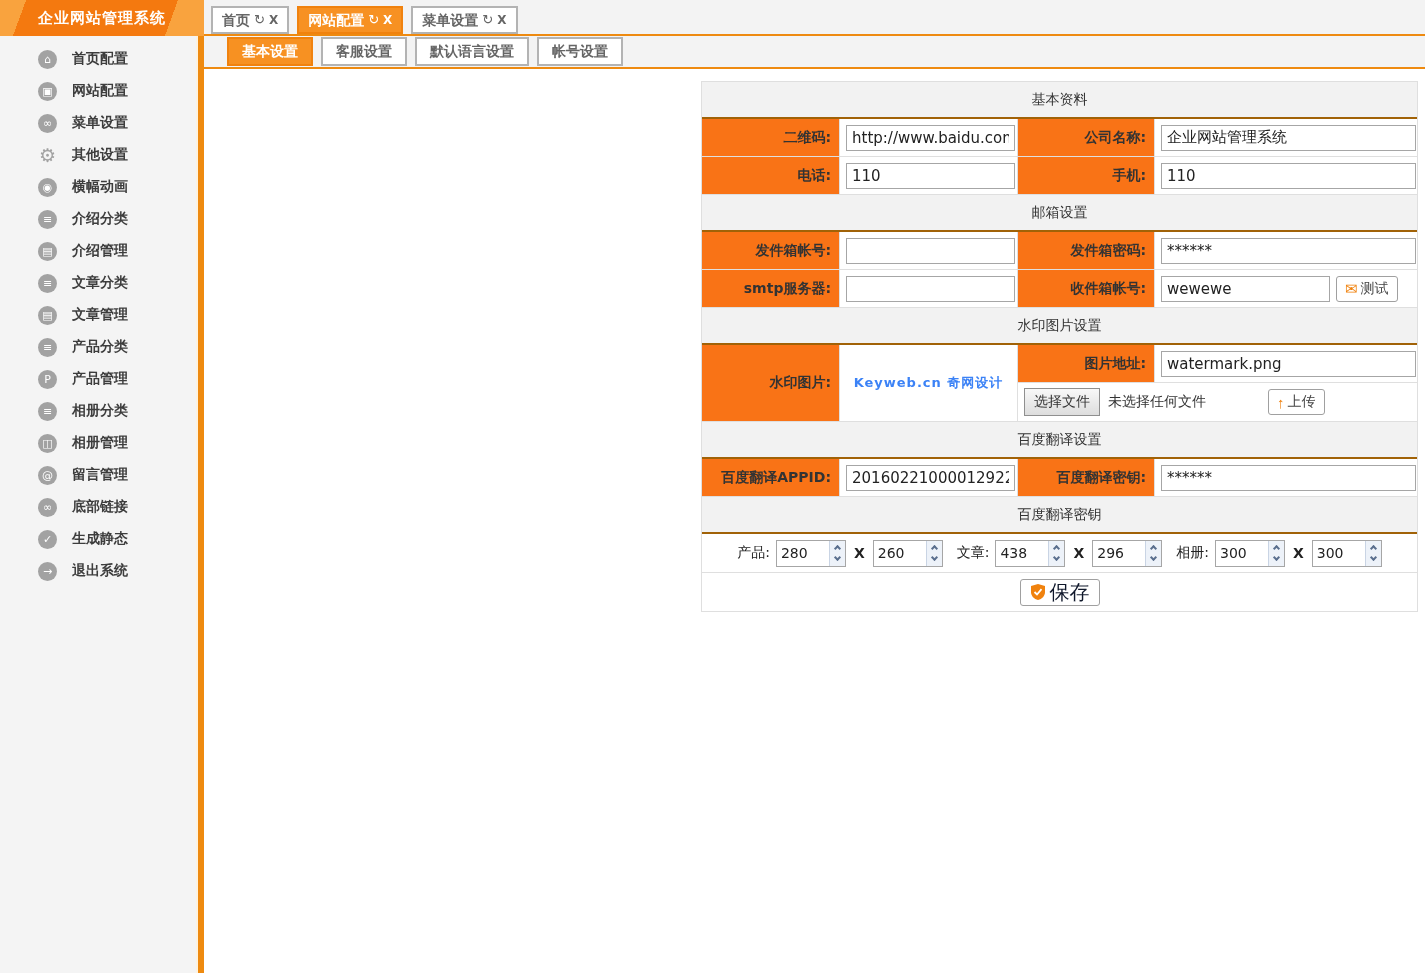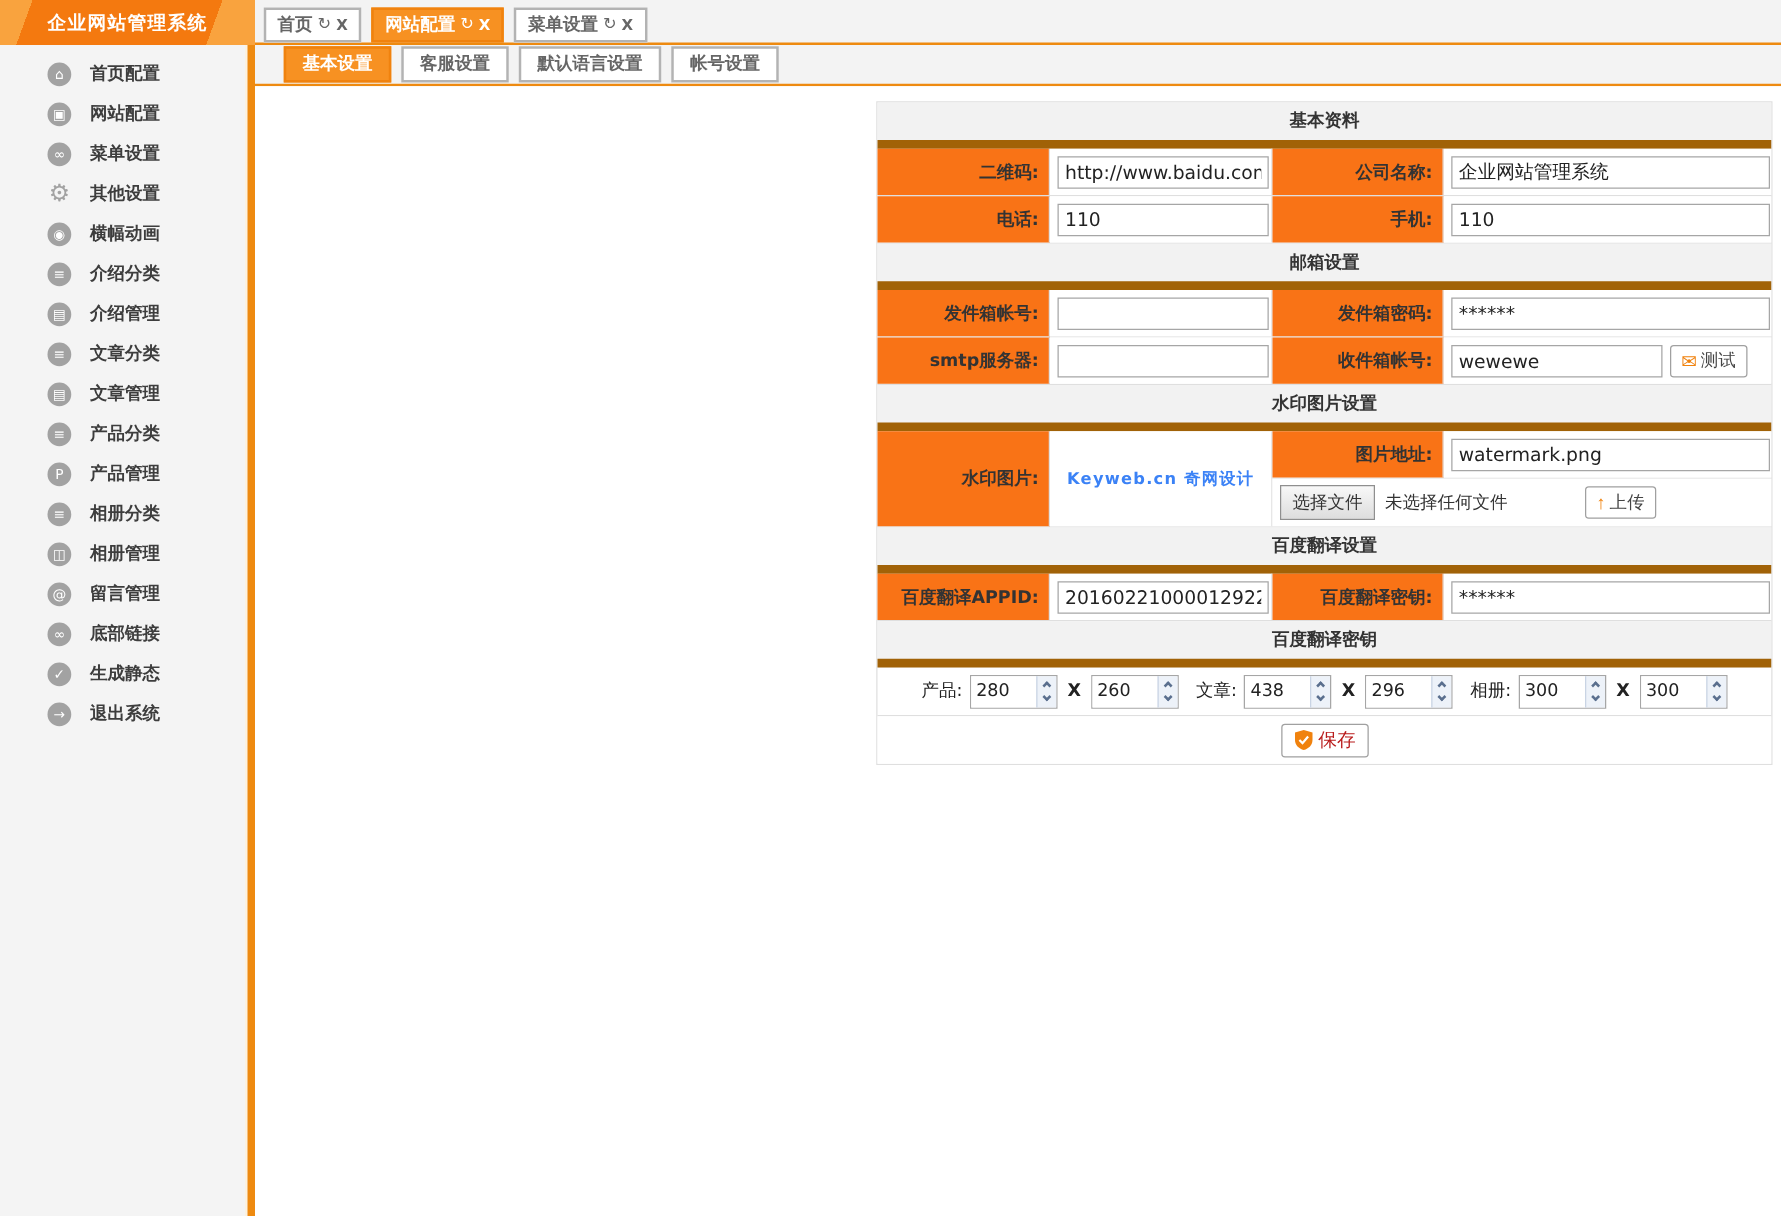--- a/index.html
+++ b/index.html
@@ -37,22 +37,22 @@
   .sitem { display:flex; align-items:center; height:32px; padding-left:38px; cursor:pointer; }
   .sicon { width:19px; height:19px; border-radius:50%; background:#a2a2a2; color:#fff;
     font-size:11px; line-height:19px; text-align:center; flex:none; }
   .sicon.plain { background:transparent; color:#a2a2a2; font-size:19px; line-height:19px; }
   .slabel { margin-left:15px; font-size:14px; font-weight:bold; color:#3d3d3d; }
 
   
   .content { grid-area:content; background:#fff; }
   .form { width:717px; margin:12px 7px 0 auto; border:1px solid #dfdfdf;
     font-size:14px; color:#333; }
-  .sechead { background:#f2f2f2; border-bottom:7px solid #a16207; height:37px;
-    display:flex; align-items:center; justify-content:center; font-weight:bold; }
+  .sechead { background:#f2f2f2; border-bottom:2px solid #a16207; height:37px;
+    display:flex; align-items:center; justify-content:center; font-weight:normal; }
   .frow { display:flex; border-bottom:1px solid #dfdfdf; min-height:38px; align-items:stretch; }
   .form > :last-child { border-bottom:none; }
   .lbl { background:#f97316; display:flex; align-items:center; justify-content:flex-end;
     padding-right:8px; font-weight:bold; border-right:1px solid #dfdfdf; }
   .c1 { width:138px; flex:none; }
   .c2 { width:178px; flex:none; border-right:1px solid #dfdfdf; }
   .c3 { width:137px; flex:none; }
   .c4 { flex:1; }
   .val { background:#fff; display:flex; align-items:center; padding-left:6px; gap:6px; }
   input.txt { height:26px; border:1px solid #a6a6a6; font-size:15px; padding:0 5px;
@@ -88,21 +88,21 @@
   .spinbtns { width:16px; flex:none; border-left:1px solid #c9d4e4; background:#edf2f9;
     display:flex; flex-direction:column; justify-content:center; align-items:center; gap:4px;
     cursor:pointer; }
   .chv { width:5px; height:5px; border-left:2px solid #5a6f8e; border-top:2px solid #5a6f8e; }
   .chv.up { transform:rotate(45deg); margin-top:2px; }
   .chv.dn { transform:rotate(225deg); margin-bottom:2px; }
 
   
   .saverow { display:flex; align-items:center; justify-content:center; height:38px; background:#fff; }
   .savebtn { display:flex; align-items:center; gap:4px; border:1px solid #a0a0a0;
-    border-radius:3px; background:#fff; padding:3px 9px; font-size:15px; color:#b91c1c;
+    border-radius:3px; background:#fff; padding:3px 9px; font-size:20px; color:#0f172a;
     cursor:pointer; height:27px; }
 </style>
 </head>
 <body>
 
 <div class="app">
 
   <div class="logo">
     <span>企业网站管理系统</span>
   </div>

